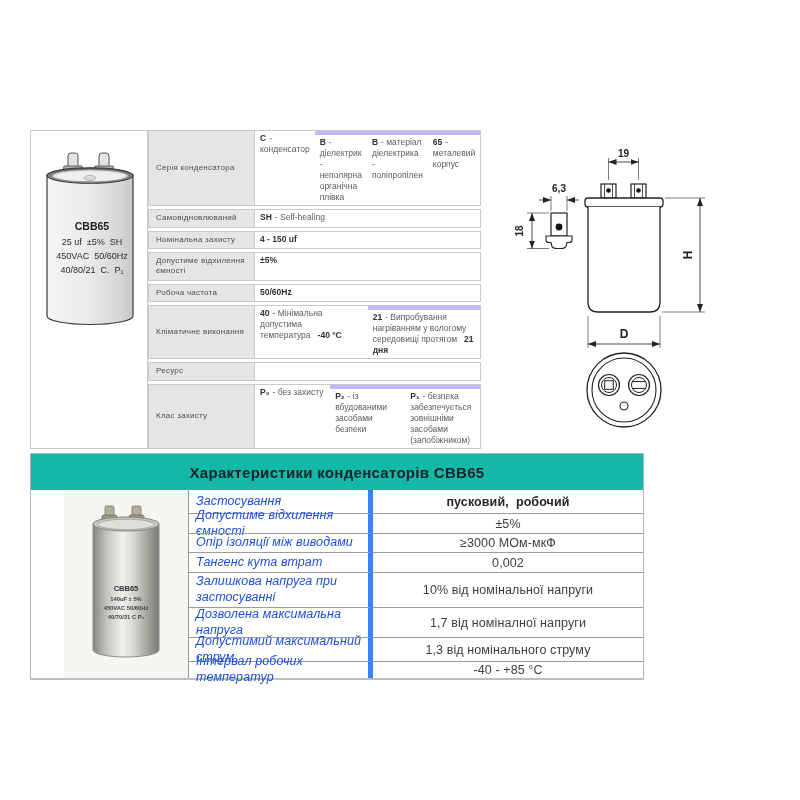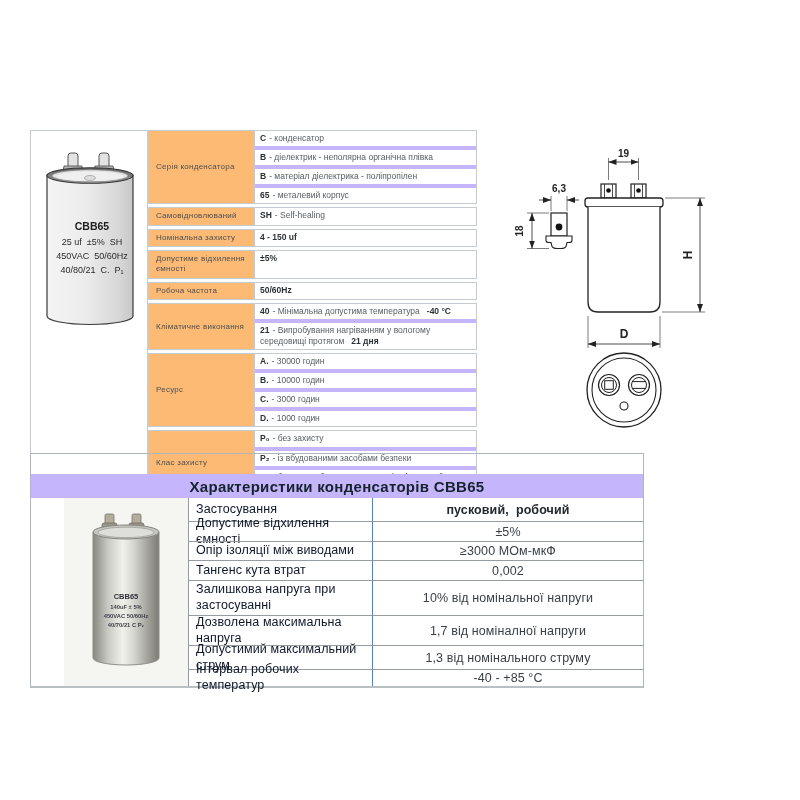--- a/index.html
+++ b/index.html
@@ -5,46 +5,46 @@
   * { box-sizing: border-box; margin: 0; padding: 0; }
   html,body { width:800px; height:800px; background:#fff;
     font-family:"Liberation Sans","DejaVu Sans",sans-serif; position:relative; overflow:hidden; }
 
   
   .top-table { position:absolute; left:30px; top:130px; width:447px; display:flex; align-items:stretch; }
   .img-cell { width:118px; border:1px solid #c4ccd1; background:#fff; position:relative; flex-shrink:0; }
   .sections { flex:1; display:flex; flex-direction:column; gap:3px; margin-left:0; }
   .section { display:flex; border:1px solid #c4ccd1; background:#fff; flex:1; }
   .label-cell { width:106px; flex-shrink:0; padding:3px 3px 3px 7px; border-right:1px solid #c4ccd1;
-    background:#fdba74; font-size:8px; color:#4a4f53; letter-spacing:0.25px; line-height:1.3;
+    background:#e5e5e5; font-size:8px; color:#4a4f53; letter-spacing:0.25px; line-height:1.3;
     display:flex; align-items:center; }
-  .vals { flex:1; display:flex; flex-direction:column; justify-content:center; }
+  .vals { flex:1; display:flex; flex-direction:row; justify-content:center; }
   .trow { padding:2px 5px; font-size:8.5px; line-height:1.3; color:#585d61; flex:1;
     display:block; }
   .trow + .trow { border-top:4px solid #c4b5fd; }
   .code { font-weight:bold; color:#2d3237; }
   .txt  { color:#585d61; margin-left:3px; }
   .sfx  { font-weight:bold; color:#2d3237; margin-left:7px; }
 
   
   .tech-drawing { position:absolute; left:505px; top:126px; }
 
   
   .bottom-table { position:absolute; left:30px; top:453px; width:614px; border:1px solid #adb6ba;
     border-bottom:2px solid #b9c0c3; }
-  .bt-header { height:24px; background:#c4b5fd; display:flex; align-items:center; justify-content:center;
-    font-weight:bold; font-size:15px; color:#16232c; letter-spacing:0.3px;margin-top:20px; }
+  .bt-header { height:36px; background:#14b8a6; display:flex; align-items:center; justify-content:center;
+    font-weight:bold; font-size:15px; color:#16232c; letter-spacing:0.3px; }
   .bt-body { display:grid; grid-template-columns:158px 184px 1fr;
     grid-template-rows:23px 20px 19px 20px 35px 30px 24px 17px; }
   .photo-cell { grid-column:1; grid-row:1 / span 8; border-right:1px solid #979ca0; position:relative; background:#fff; }
   .photo-wrap { position:absolute; right:0; top:0; width:124px; height:100%; background:#f5f5f2;
     display:flex; align-items:center; justify-content:center; }
-  .bl { grid-column:2; border-right:1px solid #3b82f6; border-top:1px solid #979ca0;
-    display:flex; align-items:center; padding:0 4px 0 7px; font-size:12.5px; color:#0f172a;
-    letter-spacing:0.1px; line-height:1.25; }
+  .bl { grid-column:2; border-right:5px solid #3b82f6; border-top:1px solid #979ca0;
+    display:flex; align-items:center; padding:0 4px 0 7px; font-size:12.5px; color:#1d4ed8;
+    letter-spacing:0.1px; line-height:1.25;font-style:italic; }
   .bv { grid-column:3; border-top:1px solid #979ca0; display:flex; align-items:center; justify-content:center;
     font-size:12.5px; color:#3a3f44; text-align:center; letter-spacing:0.1px; }
   .nt { border-top:none; }
   .emph { font-weight:bold; color:#23282d; }
 </style>
 </head>
 <body>
 
 <div class="top-table">
   <div class="img-cell">
@@ -129,26 +129,20 @@
     <div class="section">
       <div class="label-cell">Кліматичне виконання</div>
       <div class="vals">
         <div class="trow"><span class="code">40</span><span class="txt">- Мінімальна допустима температура</span><span class="sfx">-40 °C</span></div>
         <div class="trow"><span class="code">21</span><span class="txt">- Випробування нагріванням у вологому середовищі протягом</span><span class="sfx">21 дня</span></div>
       </div>
     </div>
 
     <div class="section">
       <div class="label-cell">Ресурс</div>
-      <div class="vals">
-        <div class="trow"><span class="code">A.</span><span class="txt">- 30000 годин</span></div>
-        <div class="trow"><span class="code">B.</span><span class="txt">- 10000 годин</span></div>
-        <div class="trow"><span class="code">C.</span><span class="txt">- 3000 годин</span></div>
-        <div class="trow"><span class="code">D.</span><span class="txt">- 1000 годин</span></div>
-      </div>
     </div>
 
     <div class="section">
       <div class="label-cell">Клас захисту</div>
       <div class="vals">
         <div class="trow"><span class="code">P₀</span><span class="txt">- без захисту</span></div>
         <div class="trow"><span class="code">P₂</span><span class="txt">- із вбудованими засобами безпеки</span></div>
         <div class="trow"><span class="code">P₁</span><span class="txt">- безпека забезпечується зовнішніми засобами (запобіжником)</span></div>
       </div>
     </div>

